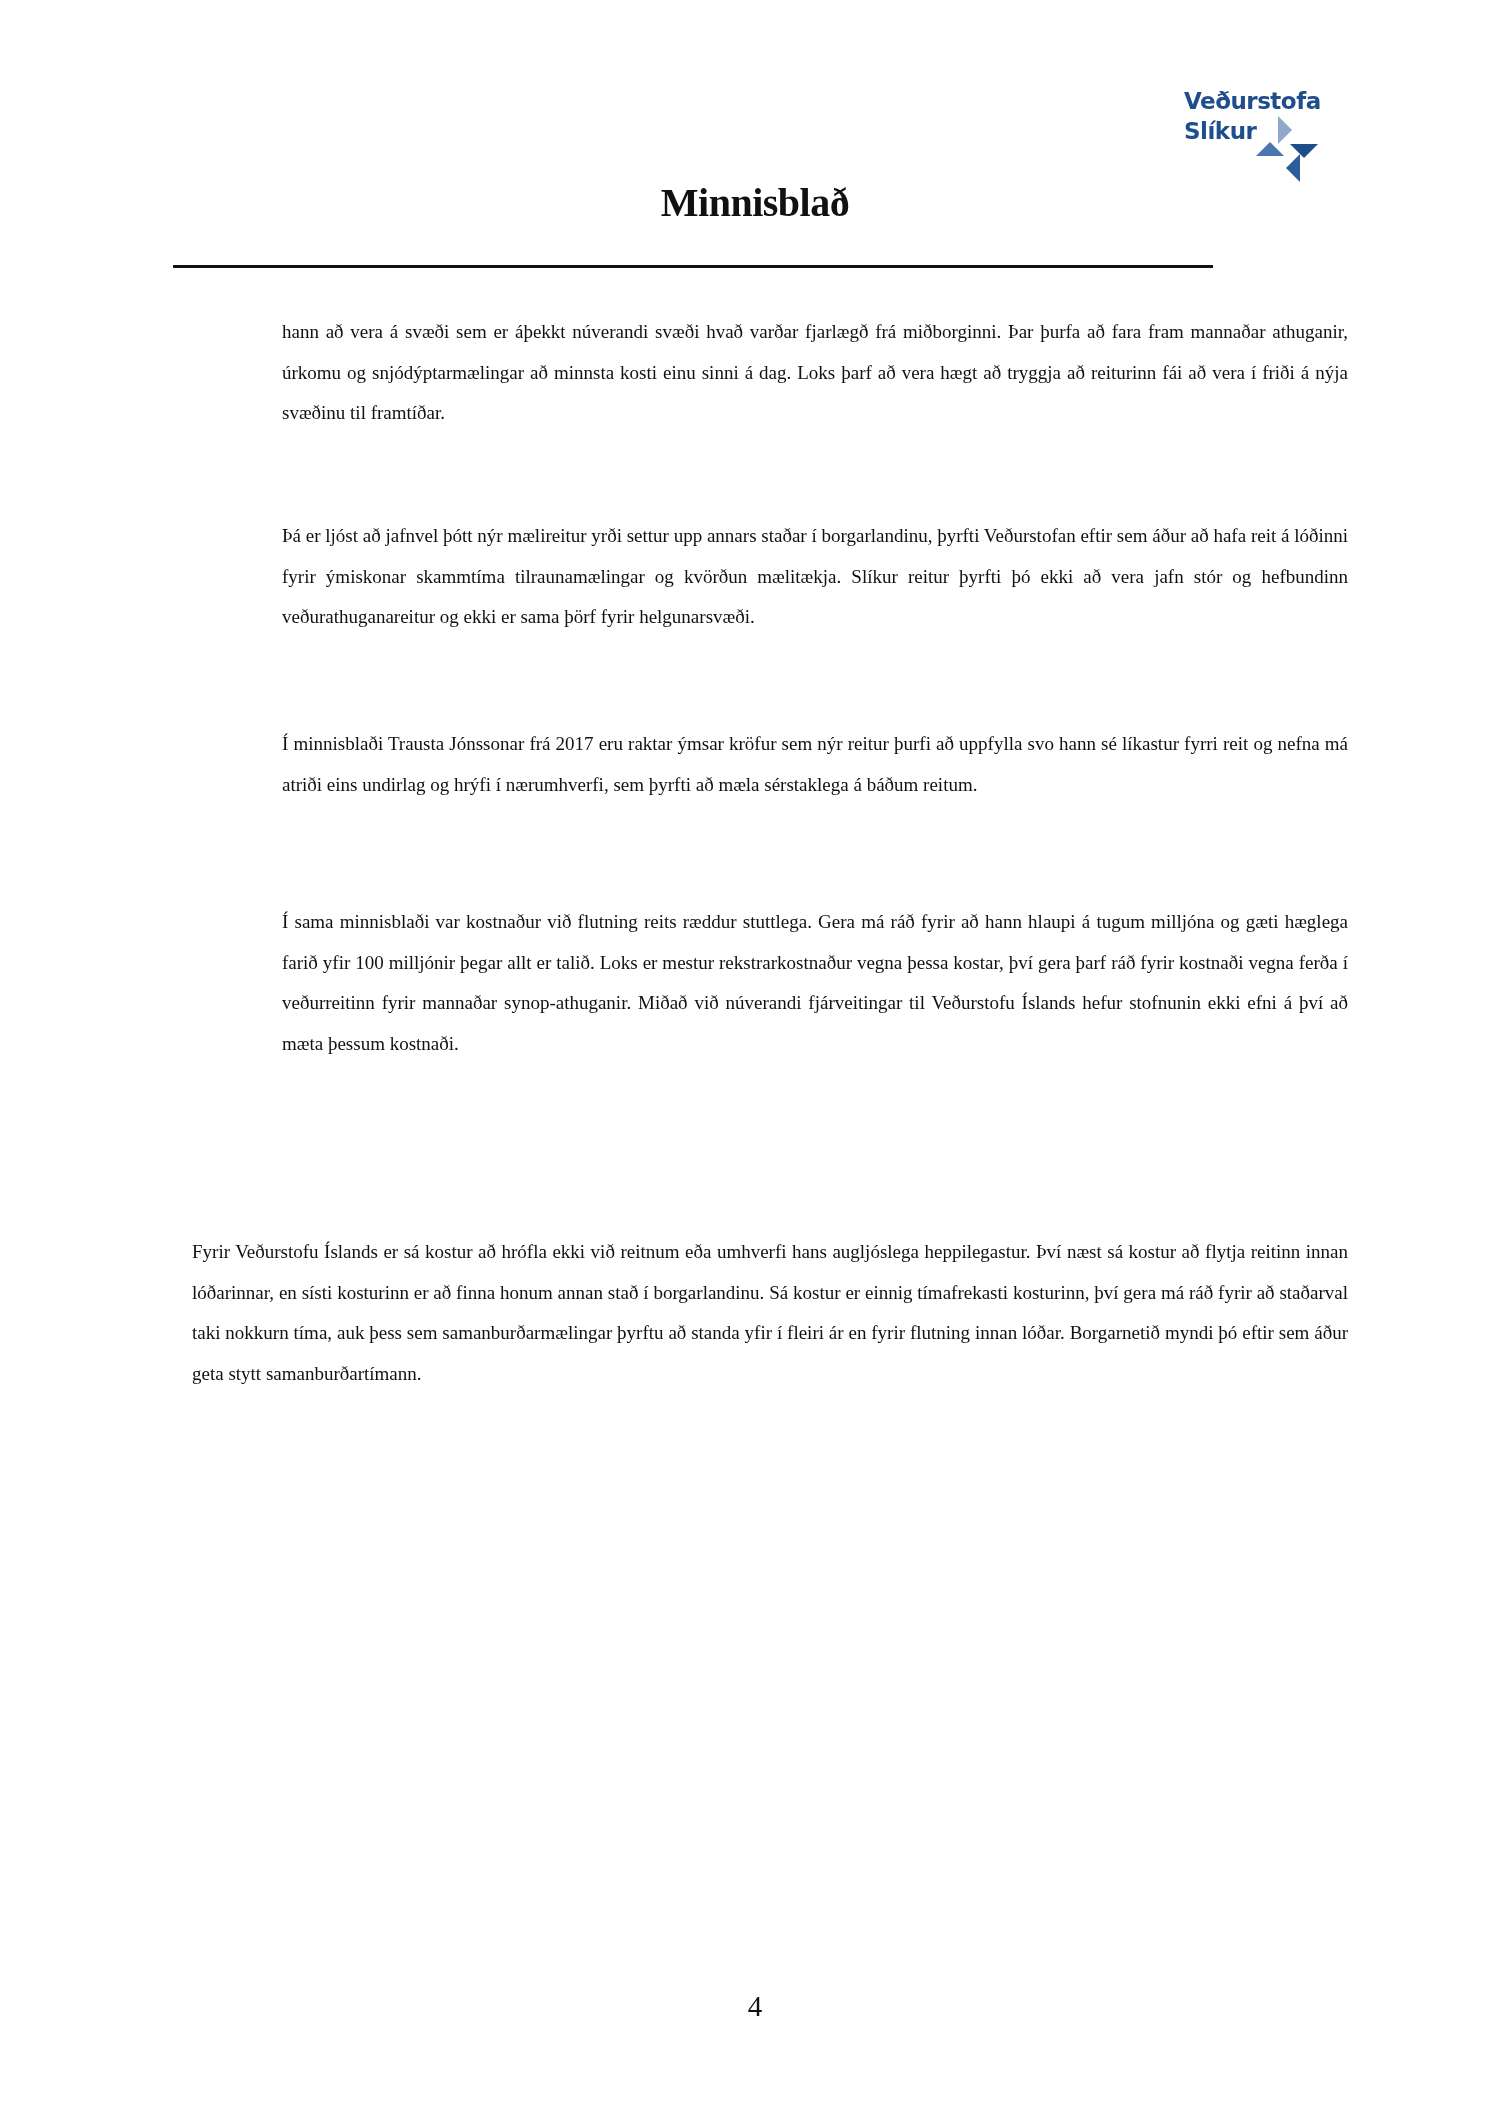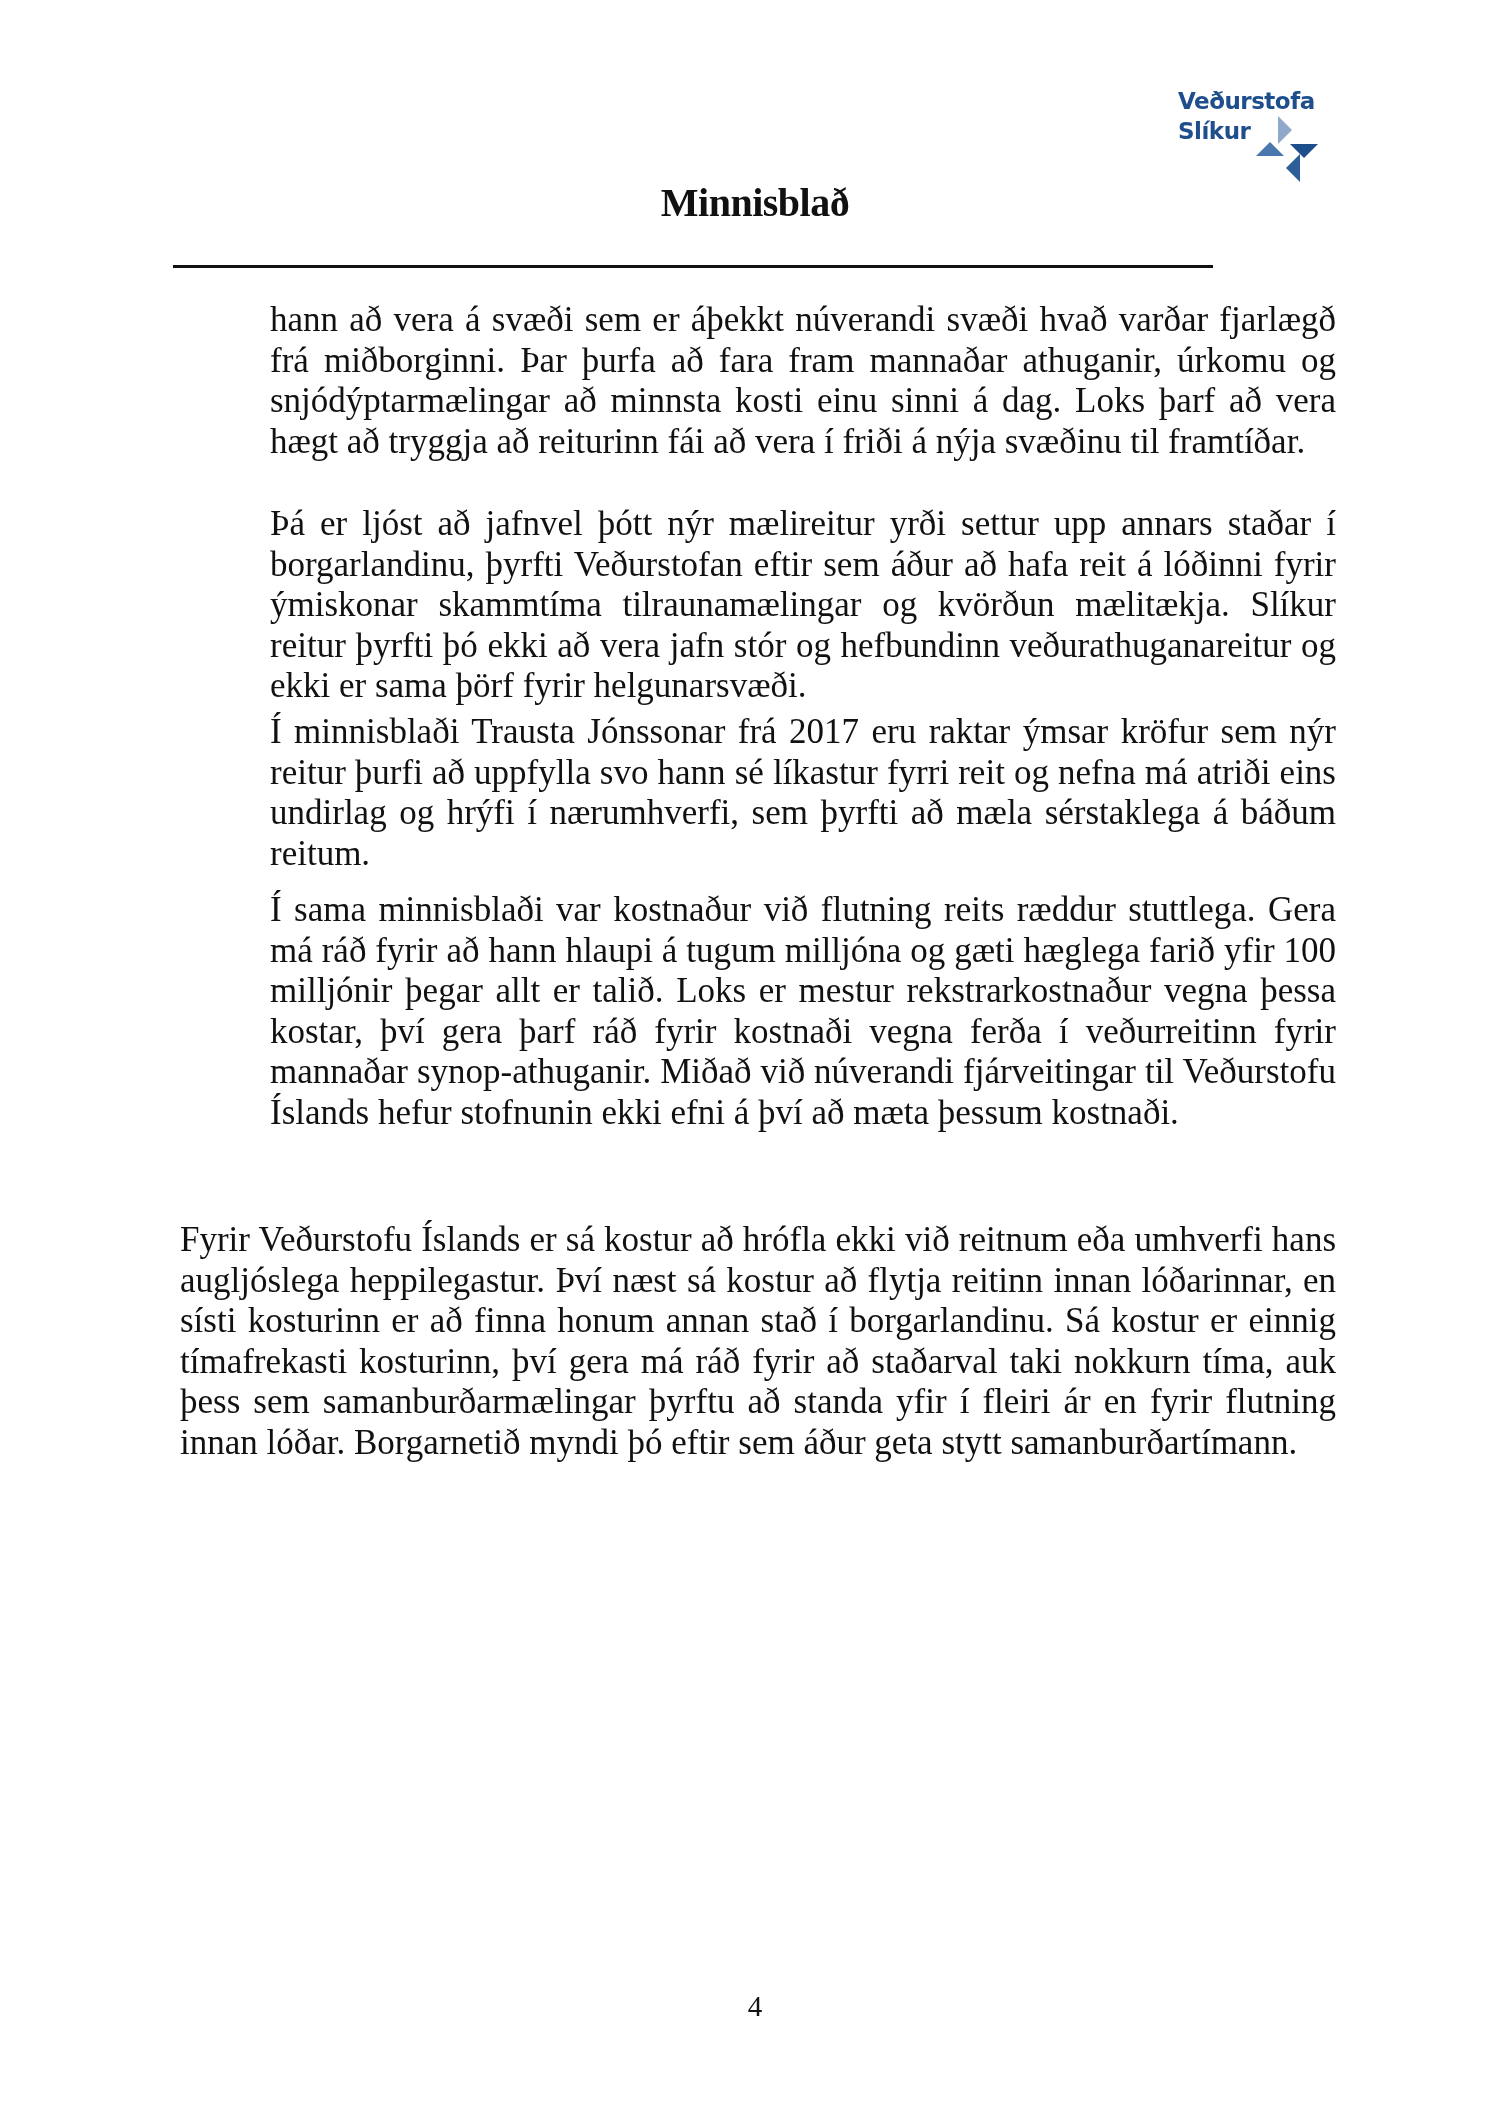--- a/index.html
+++ b/index.html
@@ -1,25 +1,25 @@
 <!DOCTYPE html>
 <html><head>
 <meta charset="utf-8">
 <style>
   html, body { margin: 0; padding: 0; background: #ffffff; }
   body { width: 1500px; height: 2122px; position: relative; overflow: hidden;
          font-family: "Liberation Serif", "DejaVu Serif", serif; color: #111; }
   .logo { position: absolute; left: 1168px; top: 86px; width: 230px; height: 100px; }
-  .logo-text { position: absolute; left: 10px; top: 0; font-family: "DejaVu Sans", "Liberation Sans", sans-serif;
+  .logo-text { position: absolute; left: 16px; top: 0; font-family: "DejaVu Sans", "Liberation Sans", sans-serif;
                font-weight: bold; color: #1f4e8c; font-size: 23px; line-height: 30px; letter-spacing: -0.5px; }
   .logo svg { position: absolute; left: 82px; top: 28px; }
   .title { position: absolute; left: 0; width: 1510px; top: 178px; text-align: center;
            font-weight: bold; font-size: 40px; line-height: 50px; letter-spacing: -0.5px; }
   .rule { position: absolute; left: 173px; top: 265px; width: 1040px; height: 3px; background: #111; }
-  .para { position: absolute; font-size: 35px; line-height: 40.5px; text-align: justify; margin: 0; }
+  .para { position: absolute; font-size: 19px; line-height: 40.5px; text-align: justify; margin: 12px; }
   .indent { left: 270px; width: 1066px; }
   .full { left: 180px; width: 1156px; }
   .pageno { position: absolute; left: 0; width: 1510px; top: 1990px; text-align: center; font-size: 29px; }
 </style>
 </head>
 <body>
 
 <div class="logo">
   <div class="logo-text">
     <div>Veðurstofa</div>

